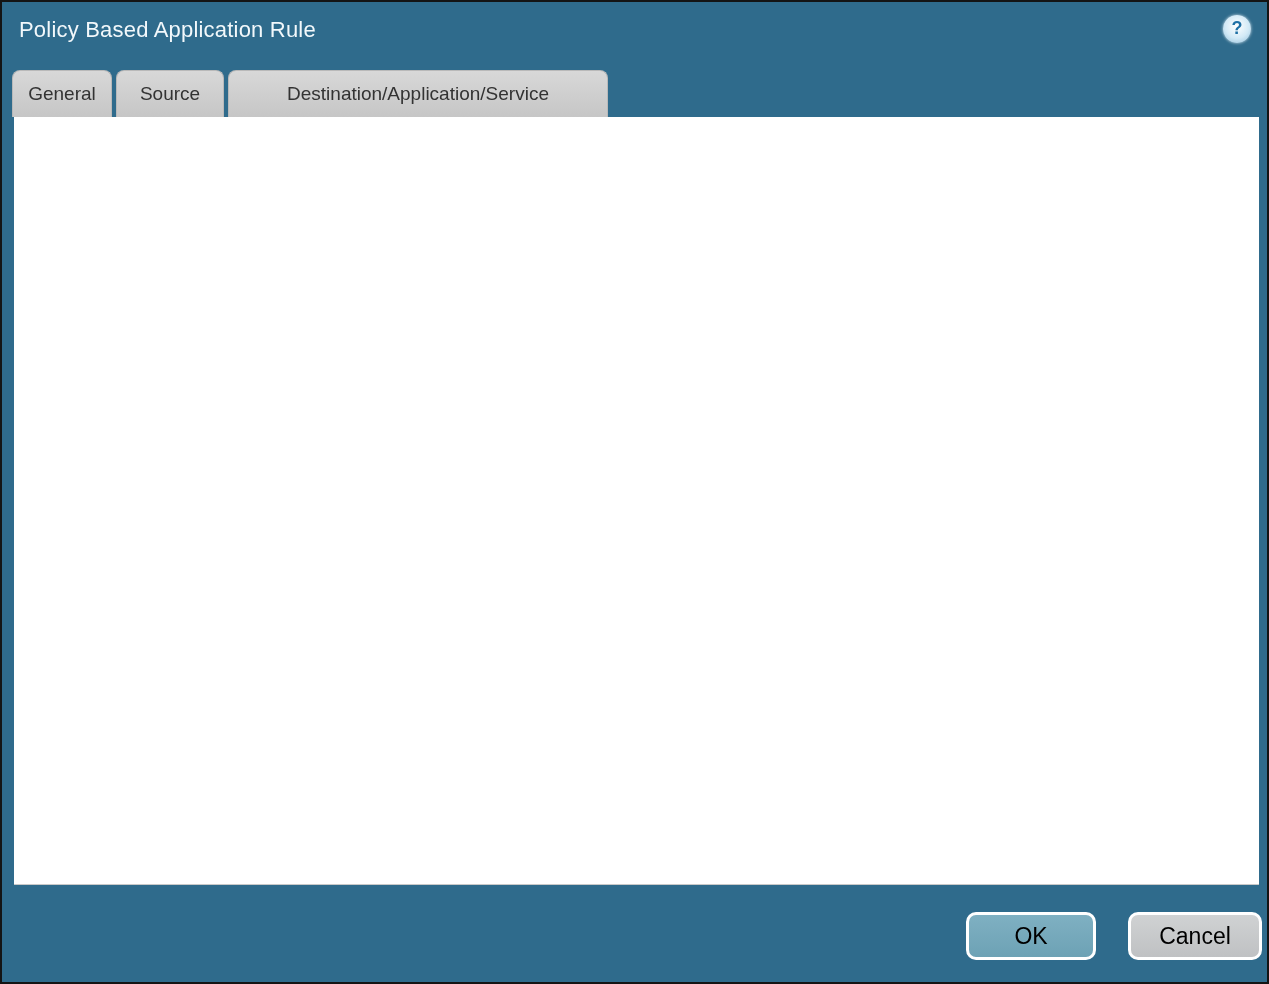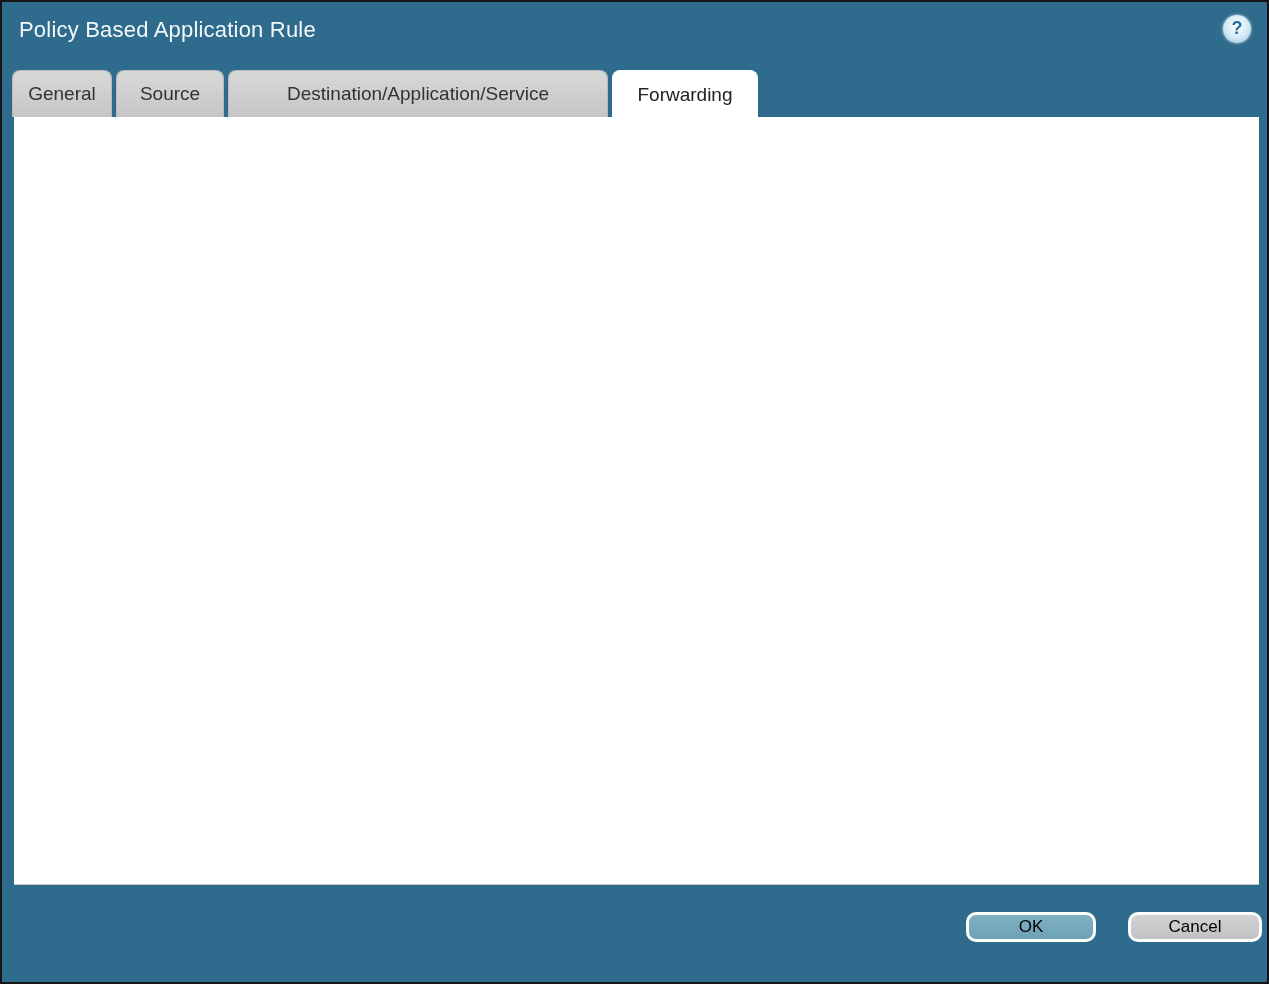--- a/index.html
+++ b/index.html
@@ -73,39 +73,38 @@
     line-height:20px;text-align:center;
   }
   .tbtn .ico.plus{color:#94a83e;}
   .tbtn .ico.minus{color:#a65a5a;}
   .tbtn .tlabel{font-size:17.5px;color:#fafafa;}
   .tbtn.disabled{cursor:default;}
   .tbtn.disabled .tlabel{color:#c3c7c9;}
   .tbtn.disabled .ico{opacity:.75;}
   
   .btn{
-    position:absolute;height:30px;border:3px solid #fff;border-radius:10px;
-    font-size:17px;color:#000;cursor:pointer;
+    position:absolute;height:48px;border:3px solid #fff;border-radius:10px;
+    font-size:23px;color:#000;cursor:pointer;
   }
   .btn.ok{left:964px;top:910px;width:130px;background:linear-gradient(#7fb0c2,#6da2b5);}
   .btn.cancel{left:1126px;top:910px;width:134px;background:linear-gradient(#d0d2d3,#bfc1c3);}
 </style>
 </head>
 <body>
 
 <div class="dialog">
 
   <div class="title">Policy Based Application Rule</div>
   <div class="help">?</div>
 
   <div class="tabs">
     <div class="tab w1">General</div>
     <div class="tab w2">Source</div>
     <div class="tab w3">Destination/Application/Service</div>
-    <div class="tab w4 active">Forwarding</div>
   </div>
 
   <div class="content"></div>
 
   <div class="abs lbl" style="left:20px;top:142px;width:188px;">Action</div>
   <input class="abs field" style="left: 217px; top: 134px; width: 994px;" readonly="" value="Forward">
   <button class="abs ddbtn" style="left:1213px;top:134px;">
     <span class="arrow"></span>
   </button>
 

